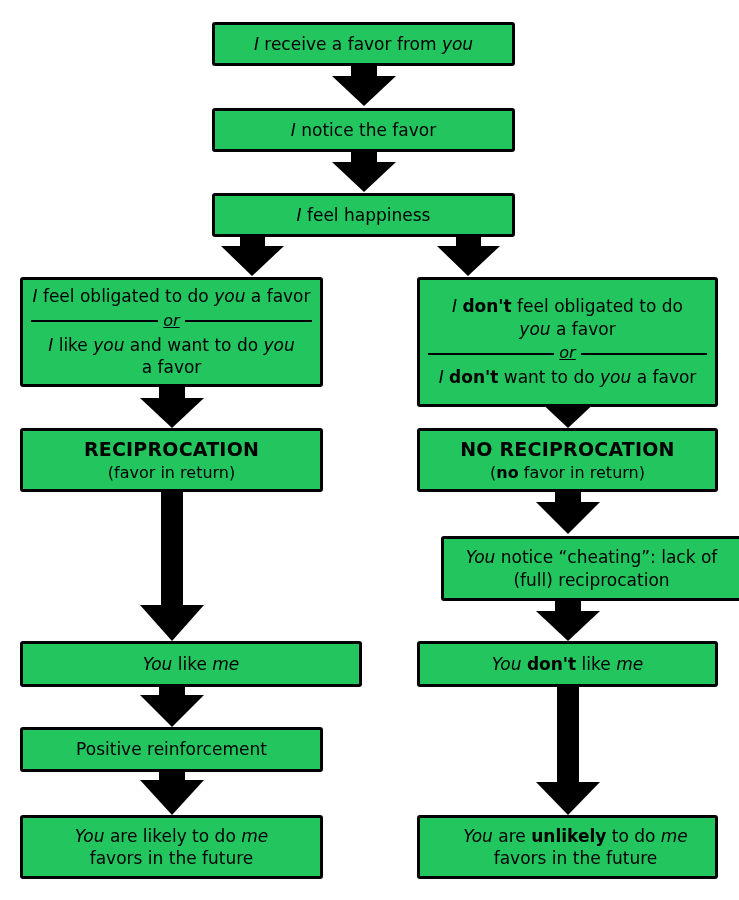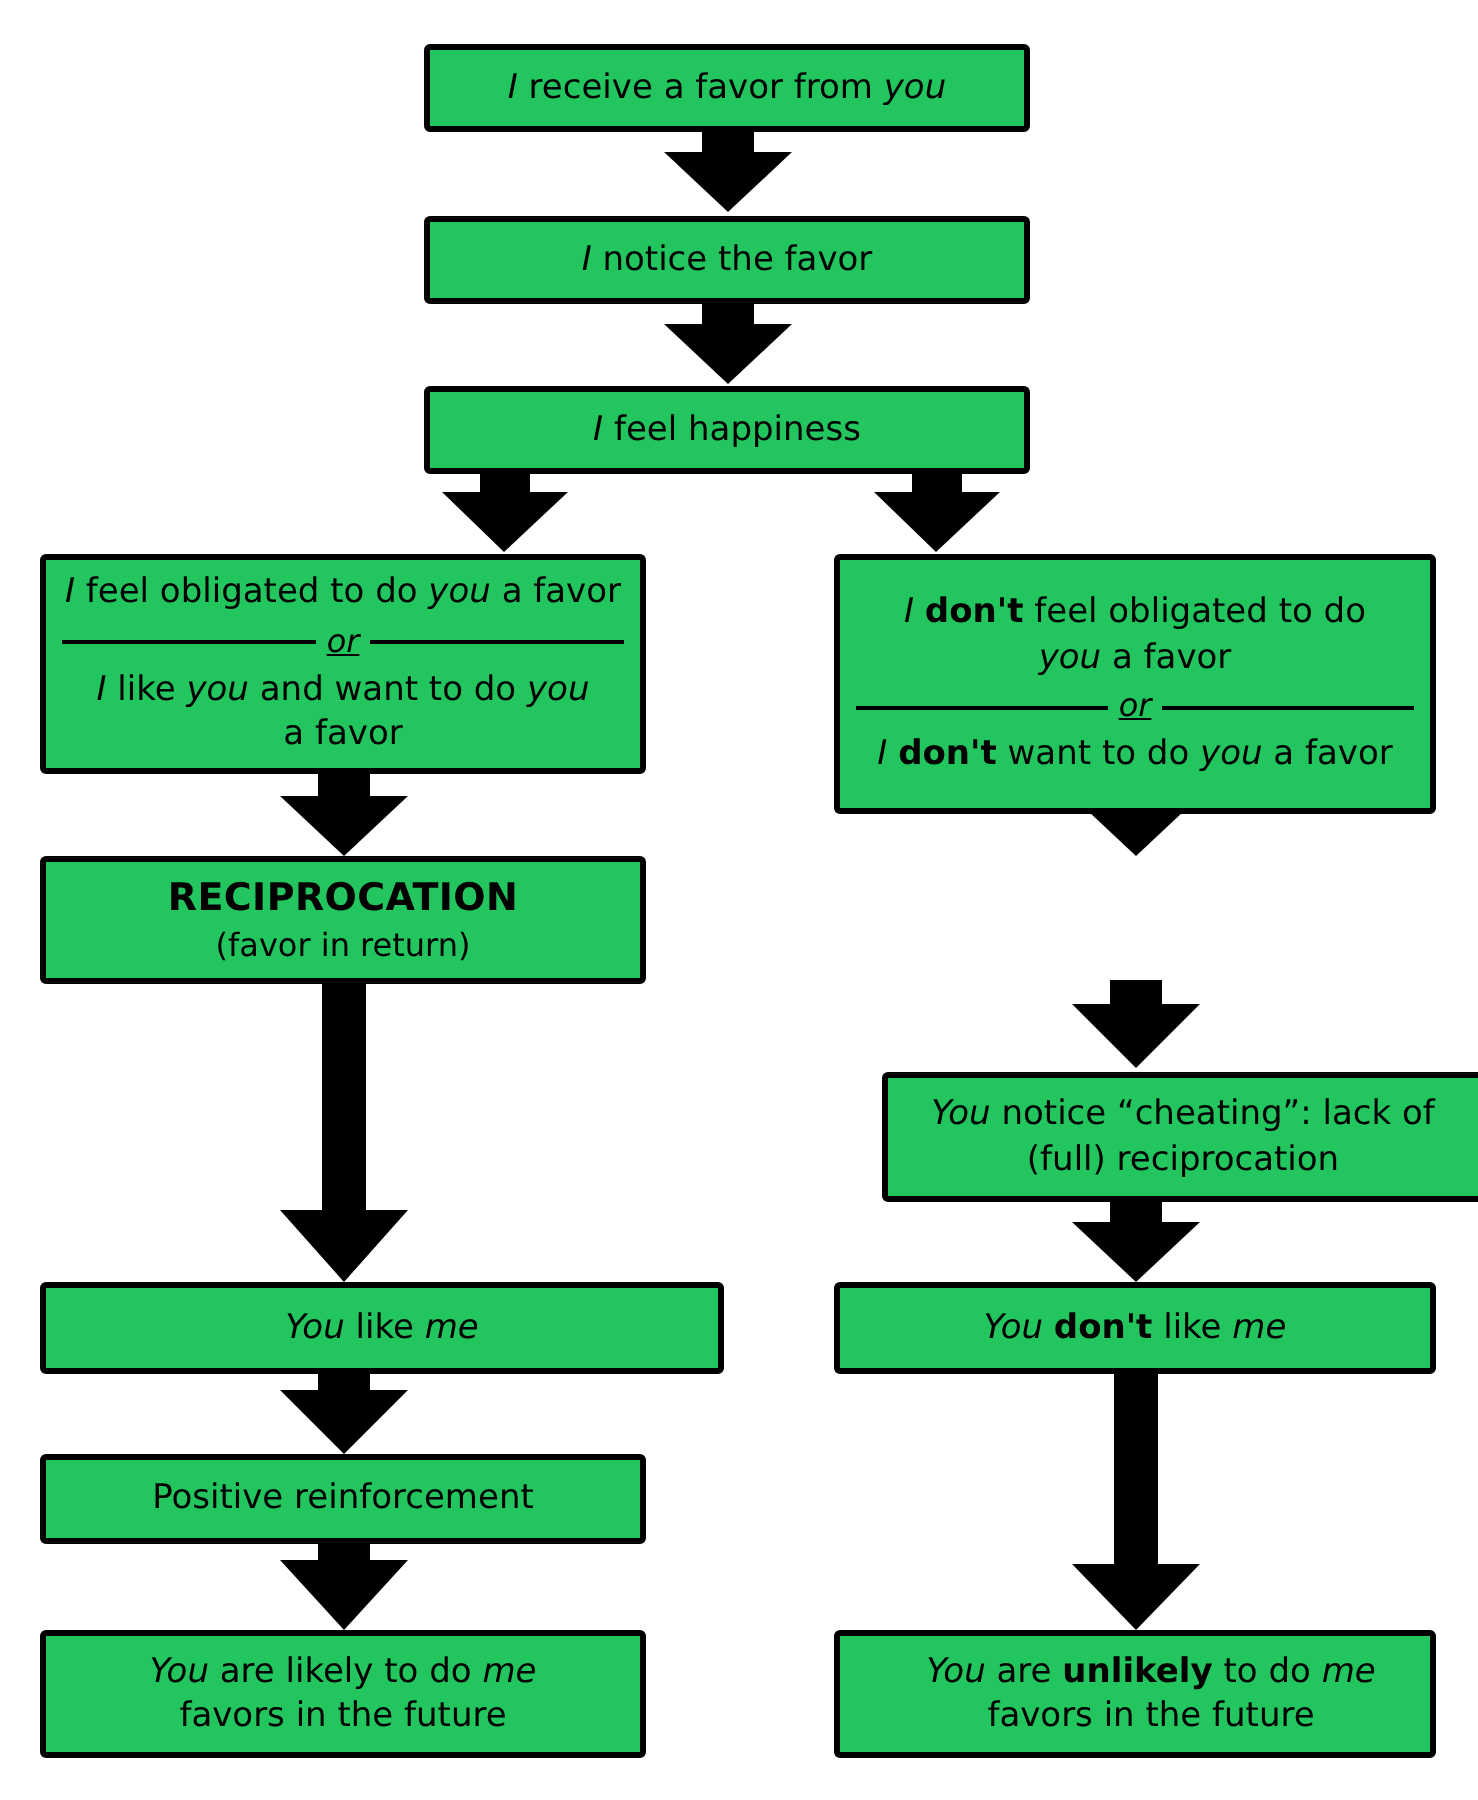--- a/index.html
+++ b/index.html
@@ -179,20 +179,24 @@
         <span class="bar"></span>
       </span>
     <span class="ln"><i>I</i> <b>don't</b><span> want to do </span><i>you</i><span> a favor</span></span>
   </div>
 
   <div class="node" style="left:20px; top:428px; width:303px; height:64px;">
     <span class="ln big">RECIPROCATION</span>
     <span class="ln sub">(favor in return)</span>
   </div>
 
+  <div class="node" style="left:417px; top:428px; width:301px; height:64px;">
+    <span class="ln big">NO RECIPROCATION</span>
+    <span class="ln sub"><span>(</span><b>no</b><span> favor in return)</span></span>
+  </div>
 
   <div class="node" style="left:417px; top:536px; width:301px; height:65px;margin-left:24px;">
     <span class="ln"><i>You</i><span> notice “cheating”: lack of</span></span>
     <span class="ln">(full) reciprocation</span>
   </div>
 
   <div class="node" style="left:20px; top:641px; width:342px; height:46px;">
     <span class="ln"><i>You</i><span> like </span><i>me</i></span>
   </div>
 

